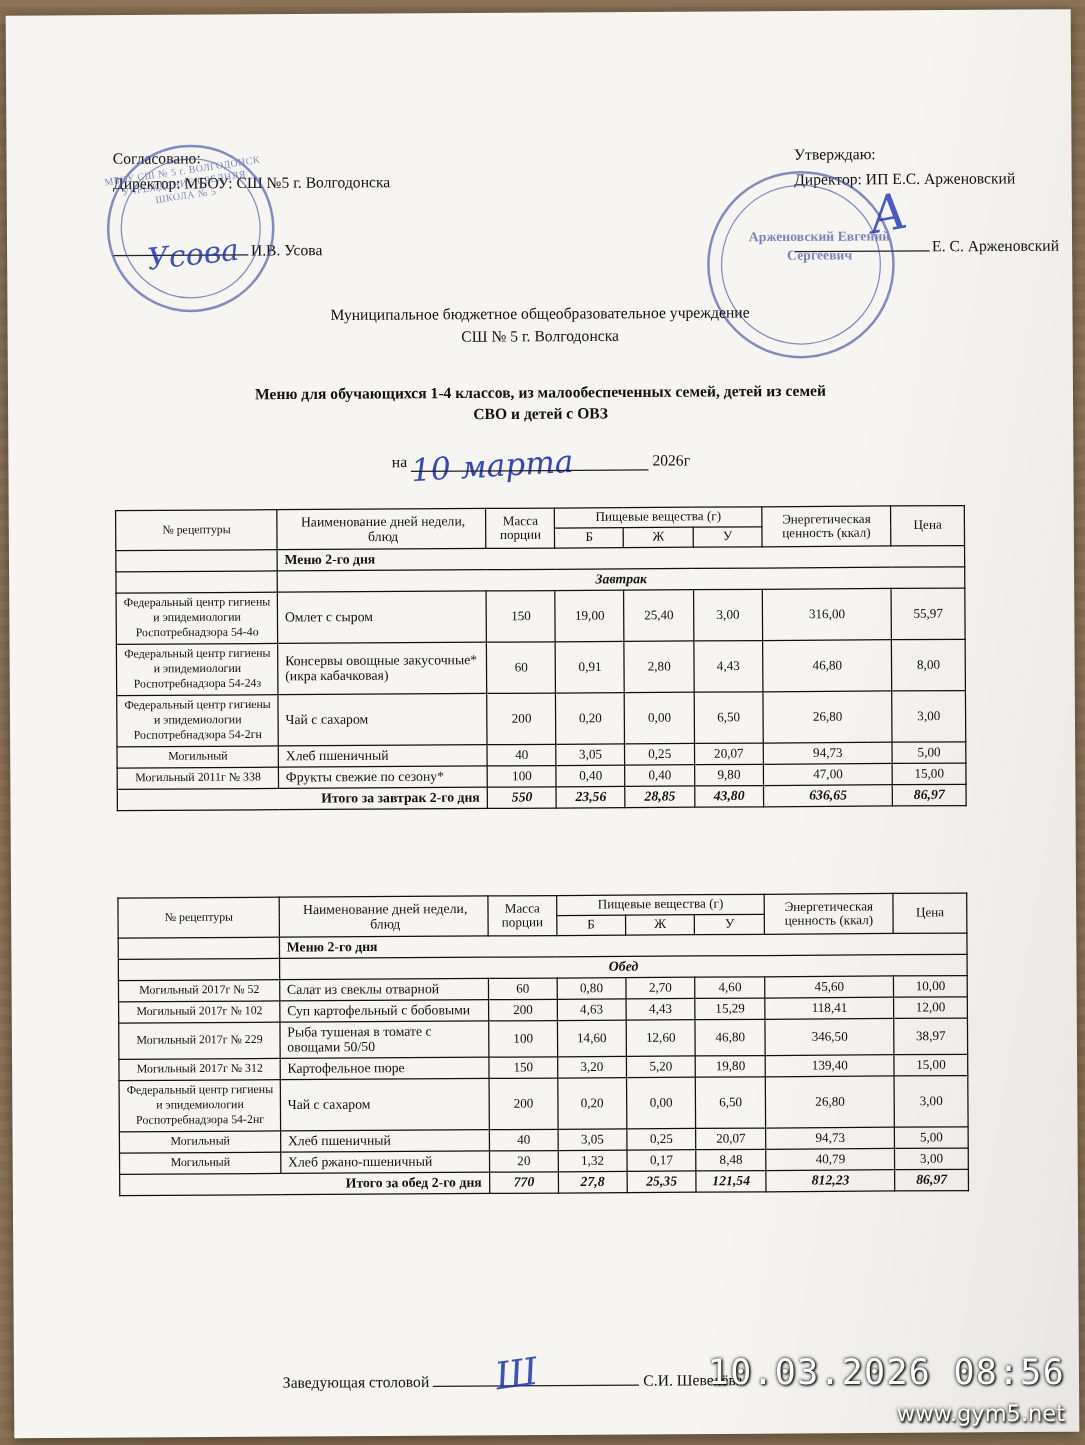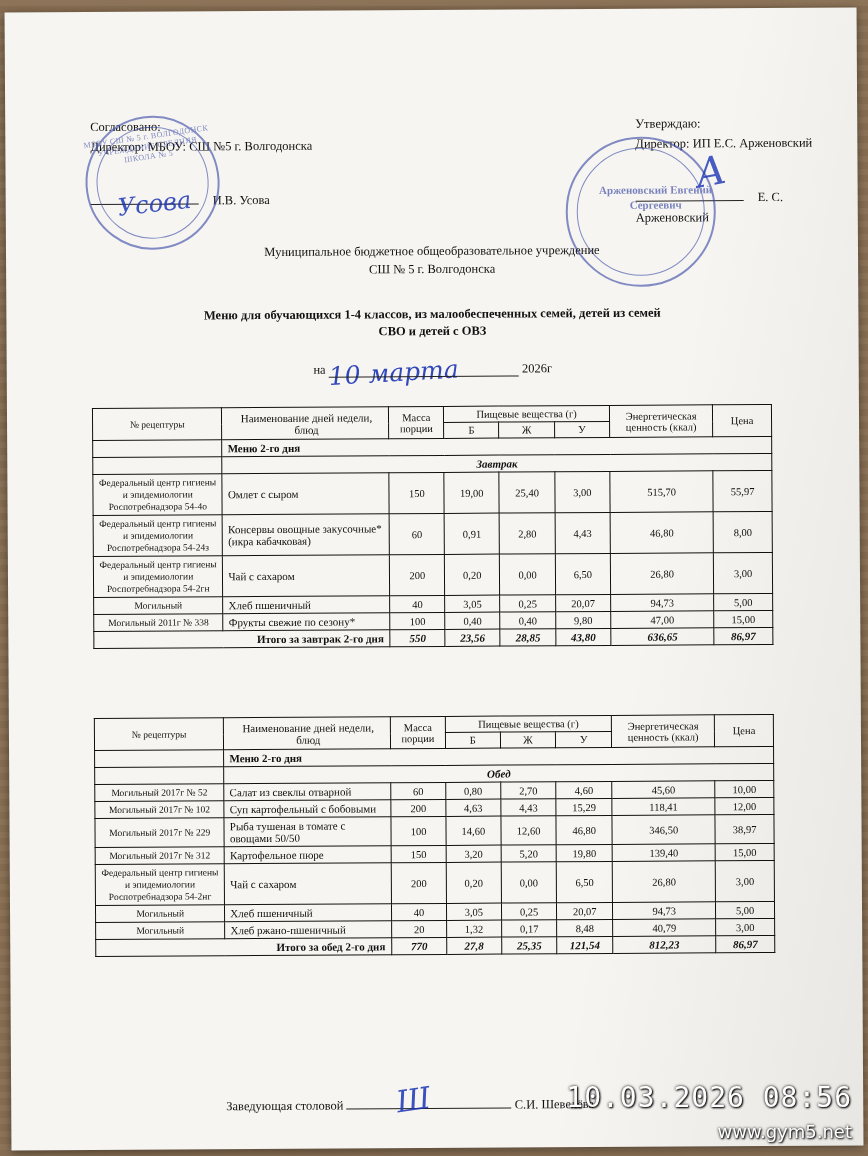--- a/index.html
+++ b/index.html
@@ -31,21 +31,21 @@
   }
   .sheet{
     position:absolute;left:0;top:0;width:852px;height:1138px;
     color:#111;
   }
   
   .hdr{position:absolute;top:105px;left:0;width:100%;font-size:12.5px;}
   .hdr .left{position:absolute;left:85px;top:0;line-height:20px;}
   .hdr .right{position:absolute;left:630px;top:0;line-height:20px;}
   .sigline{display:inline-block;border-bottom:1px solid #222;width:108px;height:12px;}
-  .sig-name{margin-left:14px;}
+  .sig-name{margin-left:2px;}
   .hdr .sigrow{margin-top:34px;}
 
   .org{position:absolute;top:232px;width:100%;text-align:center;font-size:12.5px;line-height:18px;}
   .title{position:absolute;top:296px;width:100%;text-align:center;font-size:12.5px;font-weight:bold;line-height:17px;}
   .dateline{position:absolute;top:352px;width:100%;text-align:center;font-size:12.5px;}
   .dateline .ul{display:inline-block;border-bottom:1px solid #222;width:190px;height:14px;vertical-align:bottom;}
 
   
   table{border-collapse:collapse;position:absolute;}
   table td,table th{border:1px solid #111;font-size:10.5px;padding:2px 3px;vertical-align:middle;}
@@ -180,21 +180,21 @@
         <td>&nbsp;</td>
         <td class="center-it" colspan="7">Завтрак</td>
       </tr>
       <tr>
         <td class="recept">Федеральный центр гигиены и эпидемиологии Роспотребнадзора 54-4о</td>
         <td class="name">Омлет с сыром</td>
         <td class="mass">150</td>
         <td class="nut">19,00</td>
         <td class="nut">25,40</td>
         <td class="nut">3,00</td>
-        <td class="energy">515,70</td>
+        <td class="energy">316,00</td>
         <td class="price">55,97</td>
       </tr>
       <tr>
         <td class="recept">Федеральный центр гигиены и эпидемиологии Роспотребнадзора 54-24з</td>
         <td class="name">Консервы овощные закусочные* (икра кабачковая)</td>
         <td class="mass">60</td>
         <td class="nut">0,91</td>
         <td class="nut">2,80</td>
         <td class="nut">4,43</td>
         <td class="energy">46,80</td>

